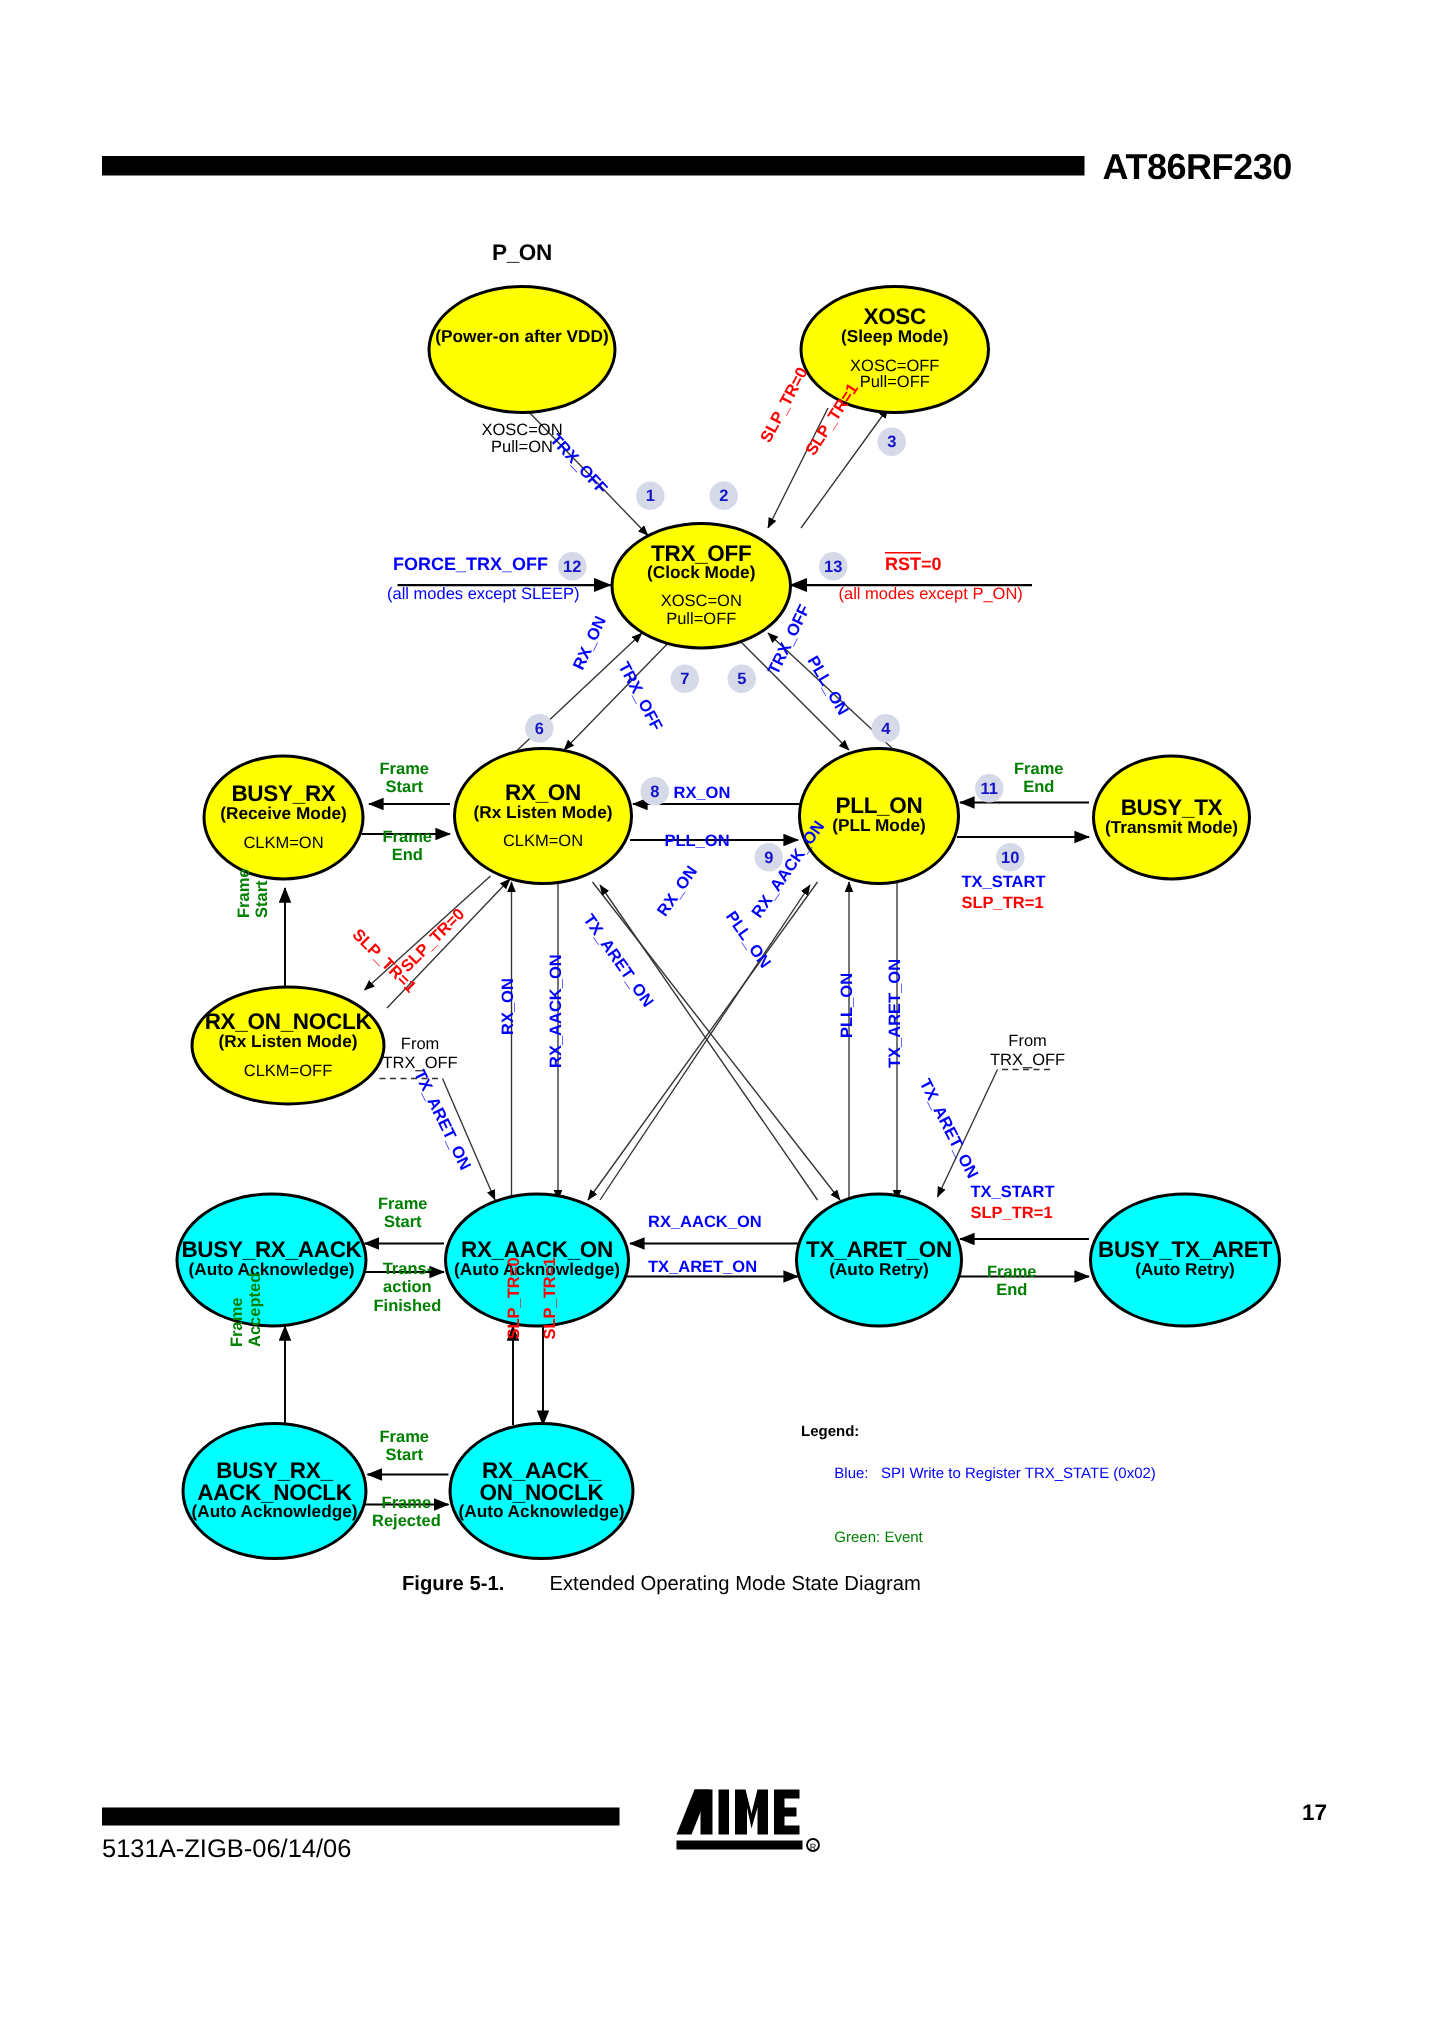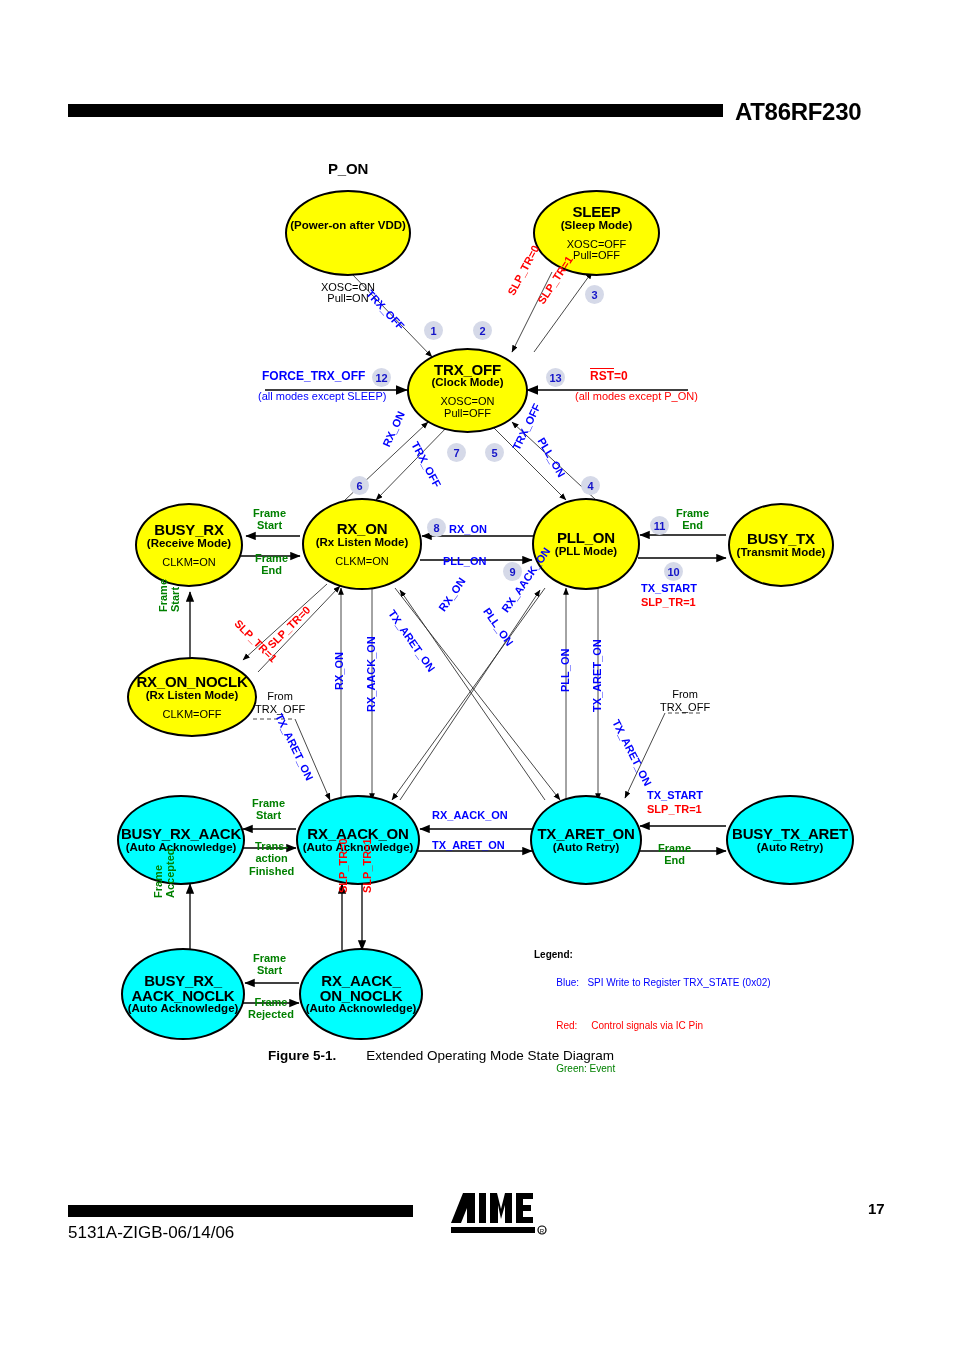--- a/index.html
+++ b/index.html
@@ -177,21 +177,21 @@
     </svg>
 
     <div class="node yellow" style="left:285px;top:190px;width:126px;height:86px;gap:43px;">
       <div class="t1">P_ON</div>
       <div class="t2">(Power-on after VDD)</div>
       <div class="t3" style="white-space:pre-line;">XOSC=ON
 Pull=ON</div>
     </div>
 
     <div class="node yellow" style="left:533px;top:190px;width:127px;height:86px;">
-      <div class="t1">SLEEP</div>
+      <div class="t1">XOSC</div>
       <div class="t2">(Sleep Mode)</div>
       <div class="t3" style="white-space:pre-line;">XOSC=OFF
 Pull=OFF</div>
     </div>
 
     <div class="node yellow" style="left:407px;top:348px;width:121px;height:85px;">
       <div class="t1">TRX_OFF</div>
       <div class="t2">(Clock Mode)</div>
       <div class="t3" style="white-space:pre-line;">XOSC=ON
 Pull=OFF</div>
@@ -257,21 +257,21 @@
       <div class="t2">(Auto Acknowledge)</div>
     </div>
 
     <div class="lab blue" style="left:372px;top:288px;transform:rotate(47deg);">TRX_OFF</div>
     <div class="lab red" style="left:506px;top:292px;transform:rotate(-62deg);">SLP_TR=0</div>
     <div class="lab red" style="left:536px;top:300px;transform:rotate(-57deg);">SLP_TR=1</div>
 
     <div class="lab blue b12" style="left:262px;top:370px;">FORCE_TRX_OFF</div>
     <div class="lab blue" style="left:258px;top:391px;font-weight:normal;">(all modes except SLEEP)</div>
     <div class="lab red b12" style="left:590px;top:370px;"><span class="ovl">RST</span>=0</div>
-    <div class="lab red" style="left:559px;top:391px;font-weight:normal;margin-left:16px;">(all modes except P_ON)</div>
+    <div class="lab red" style="left:559px;top:391px;font-weight:normal;">(all modes except P_ON)</div>
 
     <div class="lab blue" style="left:381px;top:444px;transform:rotate(-65deg);">RX_ON</div>
     <div class="lab blue" style="left:419px;top:440px;transform:rotate(62deg);">TRX_OFF</div>
     <div class="lab blue" style="left:511px;top:447px;transform:rotate(-64deg);">TRX_OFF</div>
     <div class="lab blue" style="left:545px;top:436px;transform:rotate(60deg);">PLL_ON</div>
 
     <div class="lab green ctr" style="left:253px;top:508px;white-space:pre-line;">Frame
 Start</div>
     <div class="lab green ctr" style="left:255px;top:553px;white-space:pre-line;">Frame
 End</div>
@@ -335,23 +335,20 @@
     <div class="badge" style="left:503px;top:562px;">9</div>
     <div class="badge" style="left:664px;top:562px;">10</div>
     <div class="badge" style="left:650px;top:516px;">11</div>
     <div class="badge" style="left:372px;top:368px;">12</div>
     <div class="badge" style="left:546px;top:368px;">13</div>
 
     <div class="legend">
       <div class="lg-title">Legend:</div>
       <div class="lg-row lg-blue">
         <span>Blue:</span><span>   </span><span>SPI Write to Register TRX_STATE (0x02)</span>
-      </div>
-      <div class="lg-row lg-red">
-        <span>Red:</span><span>     </span><span>Control signals via IC Pin</span>
       </div>
       <div class="lg-row lg-green">
         <span>Green:</span><span> </span><span>Event</span>
       </div>
     </div>
   </div>
 
   <div class="caption">
     <span class="cap-num">Figure 5-1.</span><span class="cap-txt">Extended Operating Mode State Diagram</span>
   </div>

